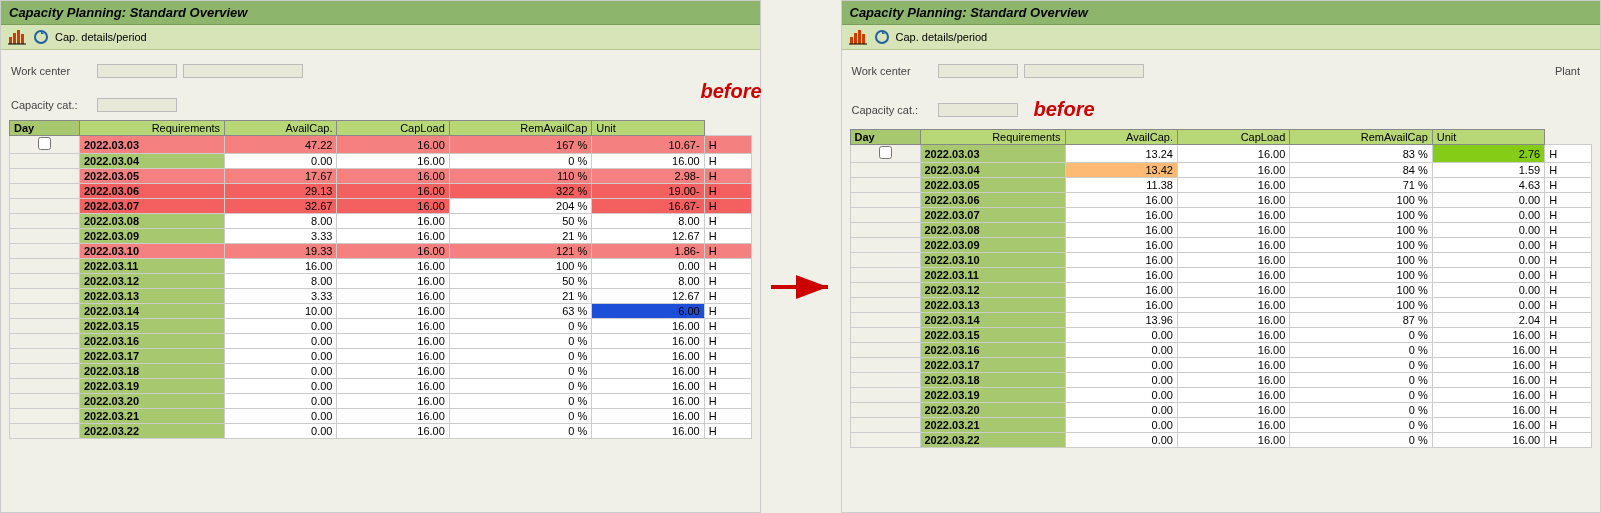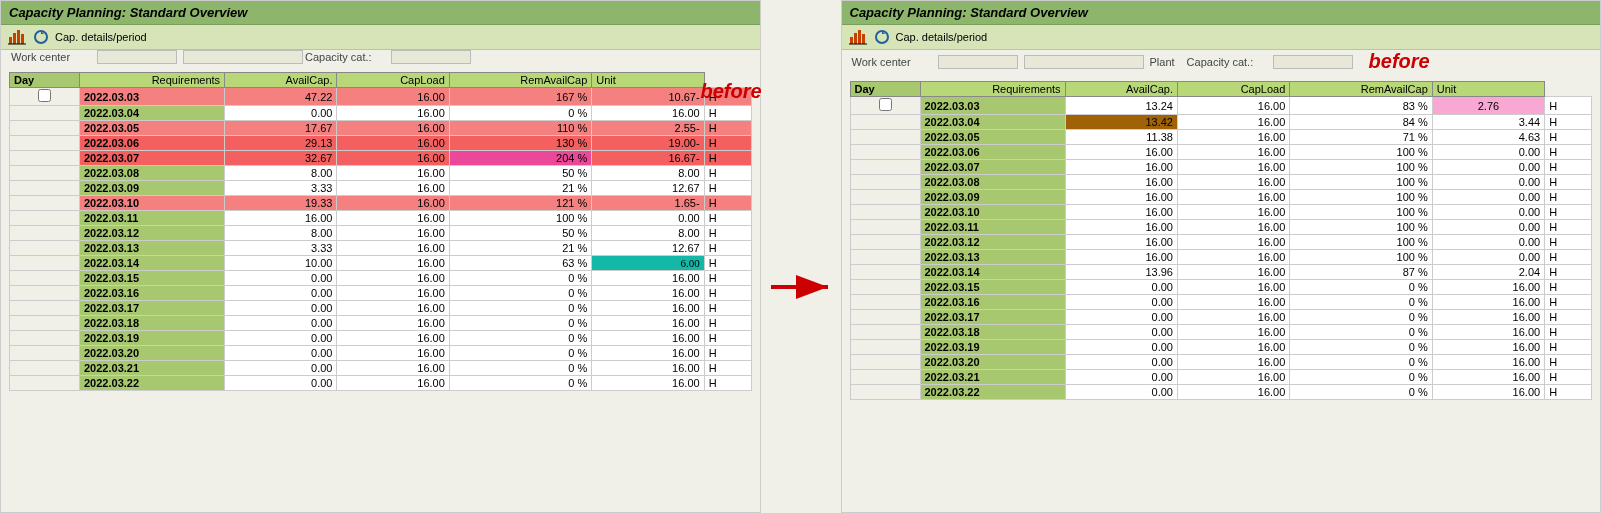--- a/index.html
+++ b/index.html
@@ -41,24 +41,24 @@
       display: inline-flex;
       align-items: center;
       justify-content: center;
       cursor: pointer;
     }
     .toolbar-label {
       font-size: 11px;
       color: #000;
     }
     .form-area {
-      padding: 0 10px 4px 10px;
+      padding: 14px 10px 4px 10px;
       display: flex;
-      flex-direction: row;
-      gap: 2px;
+      flex-direction: column;
+      gap: 20px;
     }
     .form-row {
       display: flex;
       align-items: center;
       gap: 6px;
       font-size: 11px;
     }
     .form-label {
       color: #444;
       min-width: 80px;
@@ -202,38 +202,38 @@
             <td class="col-pct" style="background:#ffffff;">0 %</td>
             <td class="col-num" style="background:#ffffff;">16.00</td>
             <td class="col-unit" style="background:#ffffff;">H</td>
           </tr>
           <tr>
             <td class="checkbox-cell"></td>
             <td class="col-day" style="background:#f48080;">2022.03.05</td>
             <td class="col-num" style="background:#f48080;">17.67</td>
             <td class="col-num" style="background:#f48080;">16.00</td>
             <td class="col-pct" style="background:#f48080;">110 %</td>
-            <td class="col-num" style="background:#f48080;">2.55-</td>
+            <td class="col-num" style="background:#f48080;">2.98-</td>
             <td class="col-unit" style="background:#f48080;">H</td>
           </tr>
           <tr>
             <td class="checkbox-cell"></td>
             <td class="col-day" style="background:#f46060;">2022.03.06</td>
             <td class="col-num" style="background:#f46060;">29.13</td>
             <td class="col-num" style="background:#f46060;">16.00</td>
-            <td class="col-pct" style="background:#f46060;">130 %</td>
+            <td class="col-pct" style="background:#f46060;">322 %</td>
             <td class="col-num" style="background:#f46060;">19.00-</td>
             <td class="col-unit" style="background:#f46060;">H</td>
           </tr>
           <tr>
             <td class="checkbox-cell"></td>
             <td class="col-day" style="background:#f46060;">2022.03.07</td>
             <td class="col-num" style="background:#f46060;">32.67</td>
             <td class="col-num" style="background:#f46060;">16.00</td>
-            <td class="col-pct" style="background:#ec4899;text-align:right;">204 %</td>
+            <td class="col-pct" style="background:#ffffff;text-align:right;">204 %</td>
             <td class="col-num" style="background:#f46060;">16.67-</td>
             <td class="col-unit" style="background:#f46060;">H</td>
           </tr>
           <tr>
             <td class="checkbox-cell"></td>
             <td class="col-day" style="background:#ffffff;background:#a8c870;">2022.03.08</td>
             <td class="col-num" style="background:#ffffff;">8.00</td>
             <td class="col-num" style="background:#ffffff;">16.00</td>
             <td class="col-pct" style="background:#ffffff;">50 %</td>
             <td class="col-num" style="background:#ffffff;">8.00</td>
@@ -247,21 +247,21 @@
             <td class="col-pct" style="background:#ffffff;">21 %</td>
             <td class="col-num" style="background:#ffffff;">12.67</td>
             <td class="col-unit" style="background:#ffffff;">H</td>
           </tr>
           <tr>
             <td class="checkbox-cell"></td>
             <td class="col-day" style="background:#f48080;">2022.03.10</td>
             <td class="col-num" style="background:#f48080;">19.33</td>
             <td class="col-num" style="background:#f48080;">16.00</td>
             <td class="col-pct" style="background:#f48080;">121 %</td>
-            <td class="col-num" style="background:#f48080;">1.65-</td>
+            <td class="col-num" style="background:#f48080;">1.86-</td>
             <td class="col-unit" style="background:#f48080;">H</td>
           </tr>
           <tr>
             <td class="checkbox-cell"></td>
             <td class="col-day" style="background:#ffffff;background:#a8c870;">2022.03.11</td>
             <td class="col-num" style="background:#ffffff;">16.00</td>
             <td class="col-num" style="background:#ffffff;">16.00</td>
             <td class="col-pct" style="background:#ffffff;">100 %</td>
             <td class="col-num" style="background:#ffffff;">0.00</td>
             <td class="col-unit" style="background:#ffffff;">H</td>
@@ -283,21 +283,21 @@
             <td class="col-pct" style="background:#ffffff;">21 %</td>
             <td class="col-num" style="background:#ffffff;">12.67</td>
             <td class="col-unit" style="background:#ffffff;">H</td>
           </tr>
           <tr>
             <td class="checkbox-cell"></td>
             <td class="col-day" style="background:#ffffff;background:#a8c870;">2022.03.14</td>
             <td class="col-num" style="background:#ffffff;">10.00</td>
             <td class="col-num" style="background:#ffffff;">16.00</td>
             <td class="col-pct" style="background:#ffffff;padding-left:36px;">63 %</td>
-            <td class="col-num" style="background:#14b8a6;font-family:Liberation Serif, serif;">6.00</td>
+            <td class="col-num" style="background:#1d4ed8;">6.00</td>
             <td class="col-unit" style="background:#ffffff;">H</td>
           </tr>
           <tr>
             <td class="checkbox-cell"></td>
             <td class="col-day" style="background:#ffffff;background:#a8c870;">2022.03.15</td>
             <td class="col-num" style="background:#ffffff;">0.00</td>
             <td class="col-num" style="background:#ffffff;">16.00</td>
             <td class="col-pct" style="background:#ffffff;">0 %</td>
             <td class="col-num" style="background:#ffffff;">16.00</td>
             <td class="col-unit" style="background:#ffffff;">H</td>
@@ -429,30 +429,30 @@
           <th class="col-unit">Unit</th>
         </tr>
       </thead>
       <tbody id="right-tbody">
       <tr>
             <td class="checkbox-cell"><input type="checkbox" style=""></td>
             <td class="col-day" style="background:#ffffff;background:#a8c870;">2022.03.03</td>
             <td class="col-num" style="background:#ffffff;">13.24</td>
             <td class="col-num" style="background:#ffffff;">16.00</td>
             <td class="col-pct" style="background:#ffffff;">83 %</td>
-            <td class="col-num" style="background:#f9a8d4;text-align:center;">2.76</td>
+            <td class="col-num" style="background:#84cc16;">2.76</td>
             <td class="col-unit" style="background:#ffffff;">H</td>
           </tr>
           <tr>
             <td class="checkbox-cell"></td>
             <td class="col-day" style="background:#ffffff;background:#a8c870;">2022.03.04</td>
-            <td class="col-num" style="background:#a16207;margin-top:15px;">13.42</td>
+            <td class="col-num" style="background:#fdba74;margin-top:15px;">13.42</td>
             <td class="col-num" style="background:#ffffff;">16.00</td>
             <td class="col-pct" style="background:#ffffff;">84 %</td>
-            <td class="col-num" style="background:#ffffff;">3.44</td>
+            <td class="col-num" style="background:#ffffff;">1.59</td>
             <td class="col-unit" style="background:#ffffff;">H</td>
           </tr>
           <tr>
             <td class="checkbox-cell"></td>
             <td class="col-day" style="background:#ffffff;background:#a8c870;">2022.03.05</td>
             <td class="col-num" style="background:#ffffff;">11.38</td>
             <td class="col-num" style="background:#ffffff;">16.00</td>
             <td class="col-pct" style="background:#ffffff;">71 %</td>
             <td class="col-num" style="background:#ffffff;">4.63</td>
             <td class="col-unit" style="background:#ffffff;">H</td>

